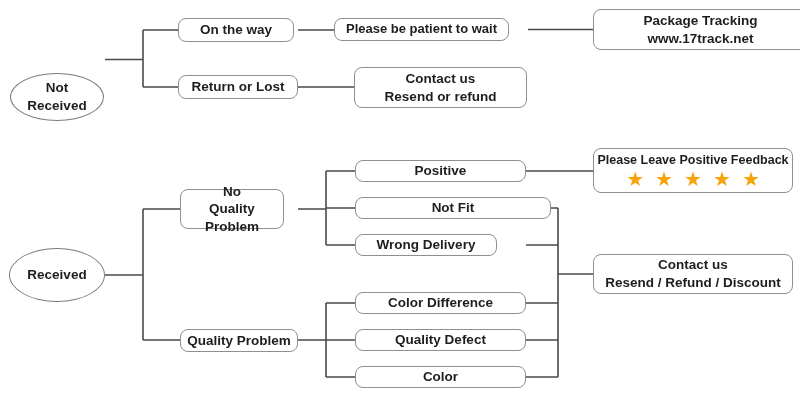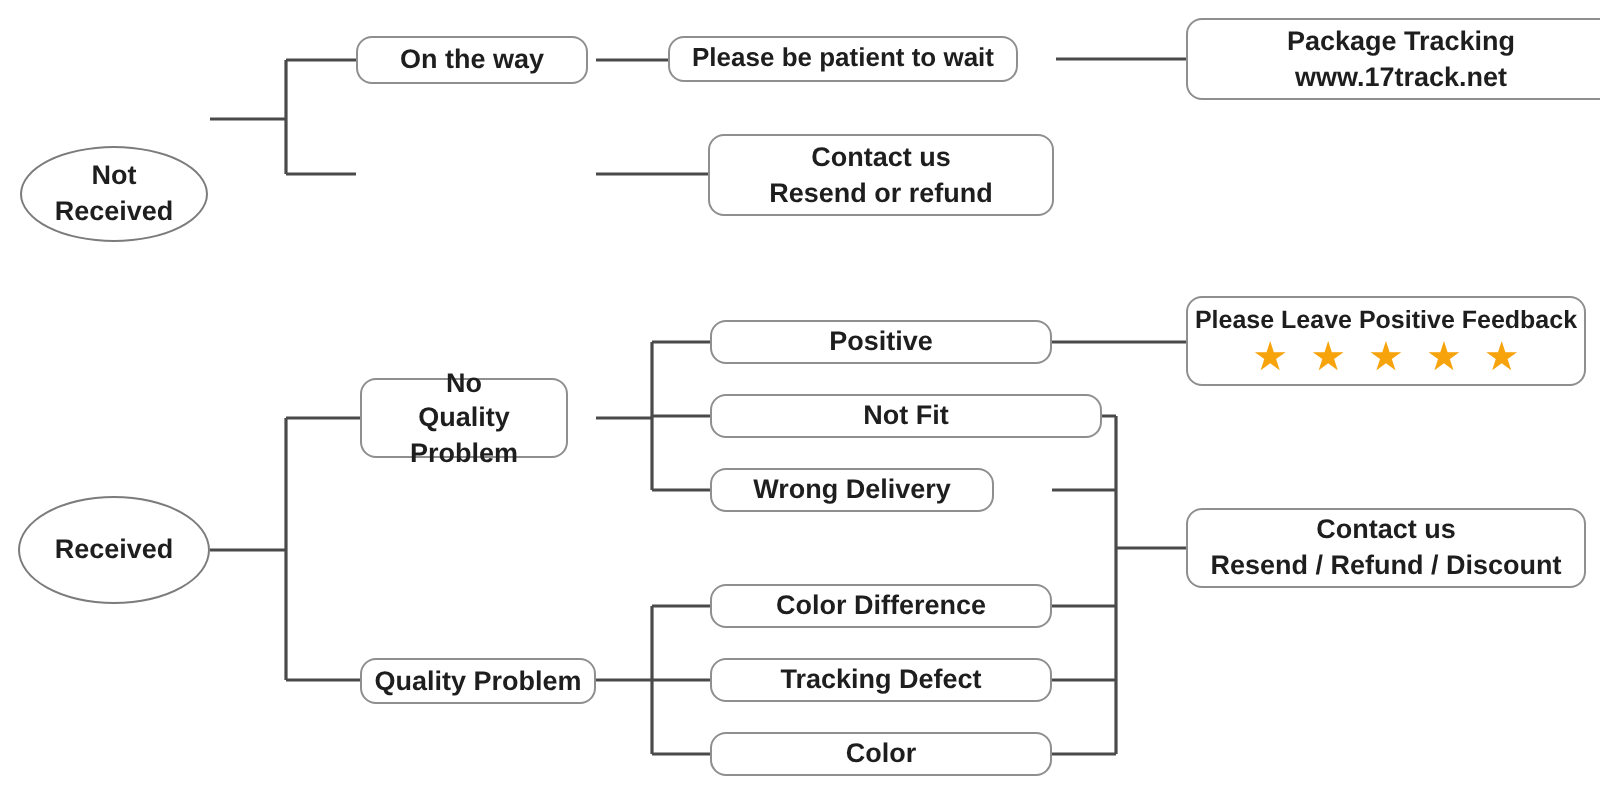--- a/index.html
+++ b/index.html
@@ -79,20 +79,21 @@
              M526,171 H593
              M526,208 H558  M526,245 H558  M526,303 H558  M526,340 H558  M526,377 H558
              M558,208 V377  M558,274 H593" fill="none" stroke="#4a4a4a" stroke-width="1.6"></path>
   </svg>
 
   <div class="node ellipse" id="n-not-received">Not
 Received</div>
 
   <div class="node rect" id="n-on-the-way">On the way</div>
 
+  <div class="node rect" id="n-return-or-lost">Return or Lost</div>
 
   <div class="node rect" id="n-be-patient">Please be patient to wait</div>
 
   <div class="node rect" id="n-package-tracking">Package Tracking
 www.17track.net</div>
 
   <div class="node rect" id="n-contact-rr">Contact us
 Resend or refund</div>
 
   <div class="node ellipse" id="n-received">Received</div>
@@ -103,21 +104,21 @@
   <div class="node rect" id="n-quality">Quality Problem</div>
 
   <div class="node rect" id="n-satisfy">Positive</div>
 
   <div class="node rect" id="n-not-fit">Not Fit</div>
 
   <div class="node rect" id="n-wrong-delivery">Wrong Delivery</div>
 
   <div class="node rect" id="n-color-difference">Color Difference</div>
 
-  <div class="node rect" id="n-quality-defect">Tracking Defect</div>
+  <div class="node rect" id="n-quality-defect">Quality Defect</div>
 
   <div class="node rect" id="n-damage">Color</div>
 
   <div class="node rect" id="n-feedback">
     <span class="feedback-title">Please Leave Positive Feedback</span>
     <span class="stars">★★★★★</span>
   </div>
 
   <div class="node rect" id="n-contact-discount">Contact us
 Resend / Refund / Discount</div>

